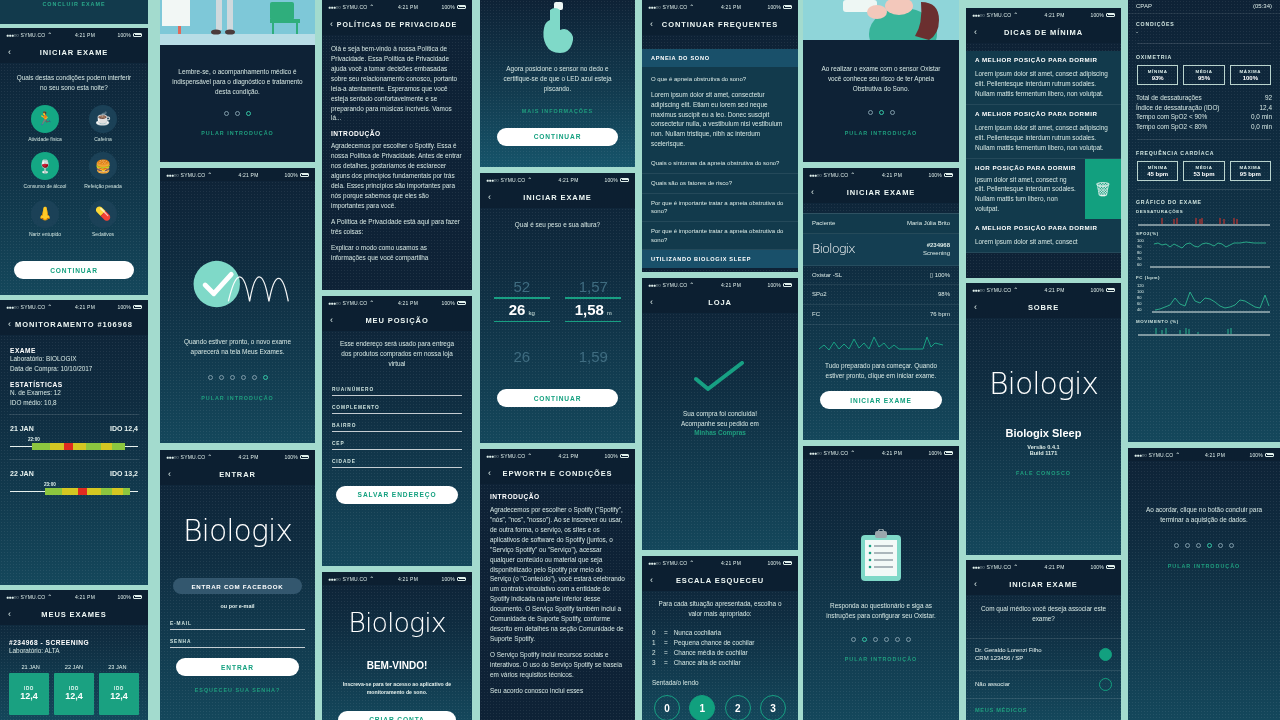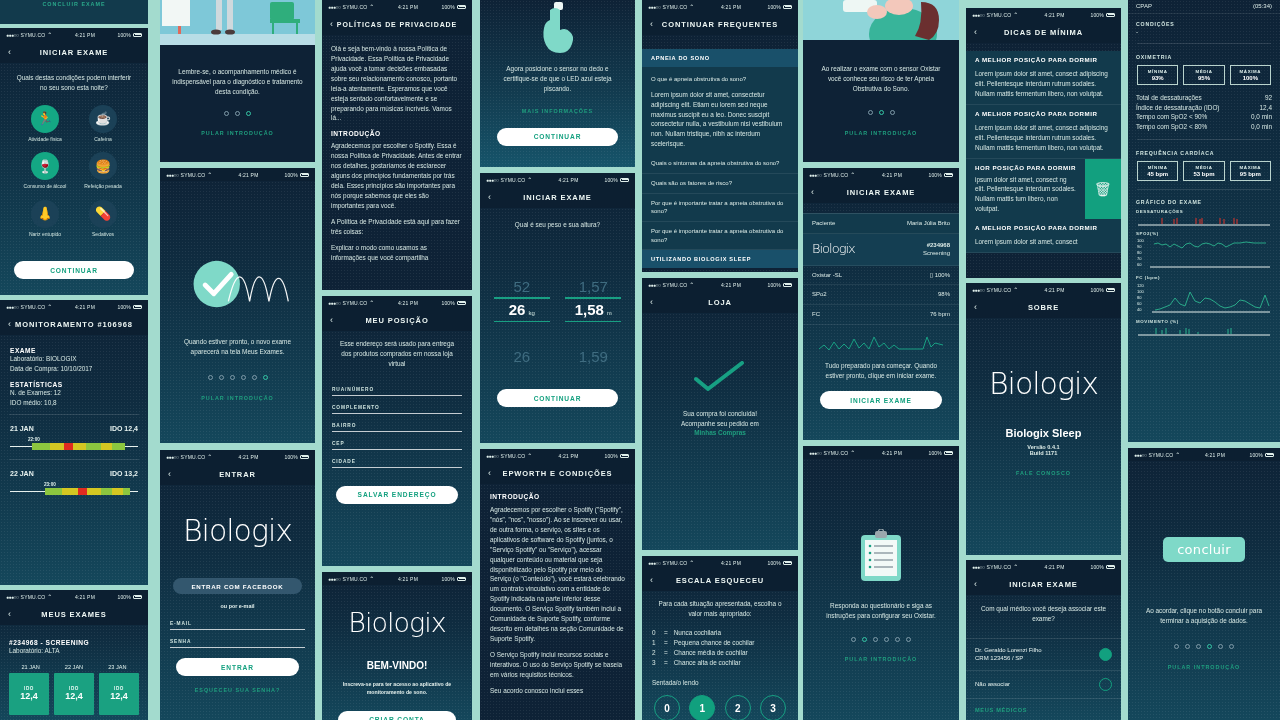--- a/index.html
+++ b/index.html
@@ -1058,23 +1058,20 @@
           <span>SYMU.CO</span>
           <span class="wifi">⌃</span>
         </span>
       <span>4:21 PM</span>
       <span class="r">
           <span>100%</span>
           <i class="batt"></i>
         </span>
     </div>
     <div class="body dotted">
-      <div style="display:flex;justify-content:center;padding-top:76px">
-        <div class="concluir-btn">concluir</div>
-      </div>
       <div class="ctr p" style="padding:44px 14px 0">Ao acordar, clique no botão concluir para terminar a aquisição de dados.</div>
       <div class="pager" style="margin-top:18px">
           <i></i>
           <i></i>
           <i></i>
           <i class="on"></i>
           <i></i>
           <i></i>
         </div>
       <div class="link" style="margin-top:15px">PULAR INTRODUÇÃO</div>

